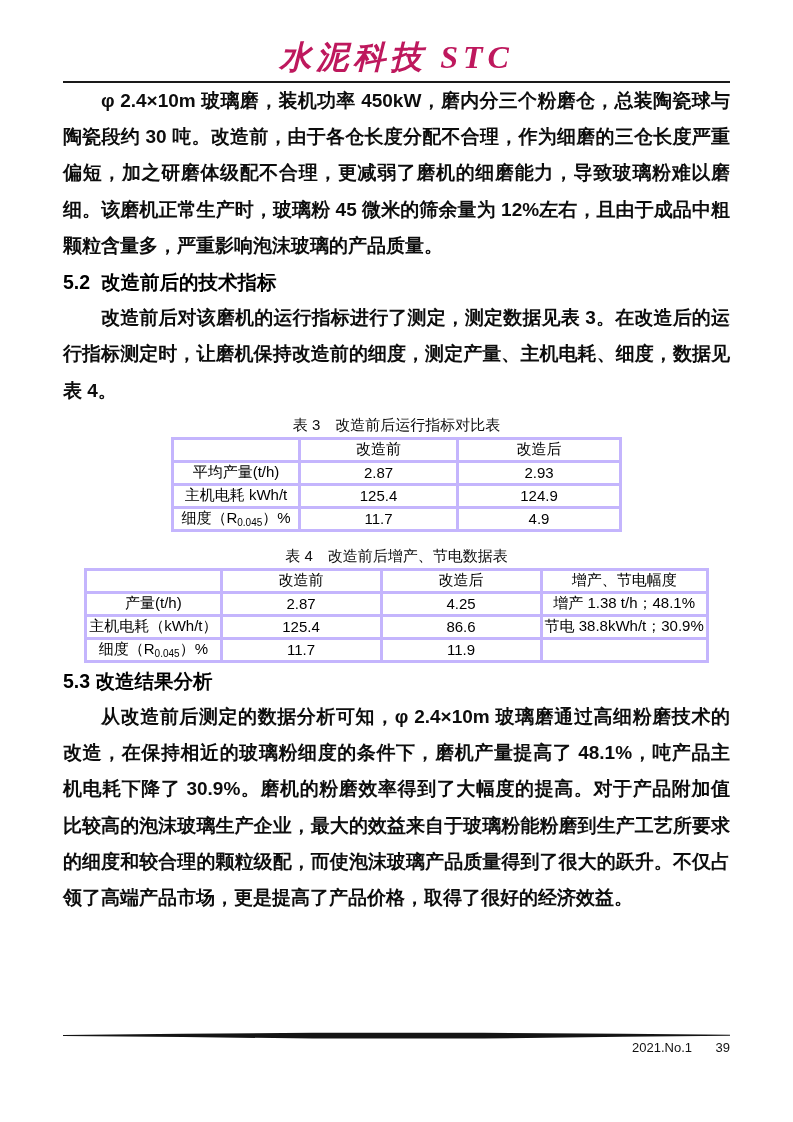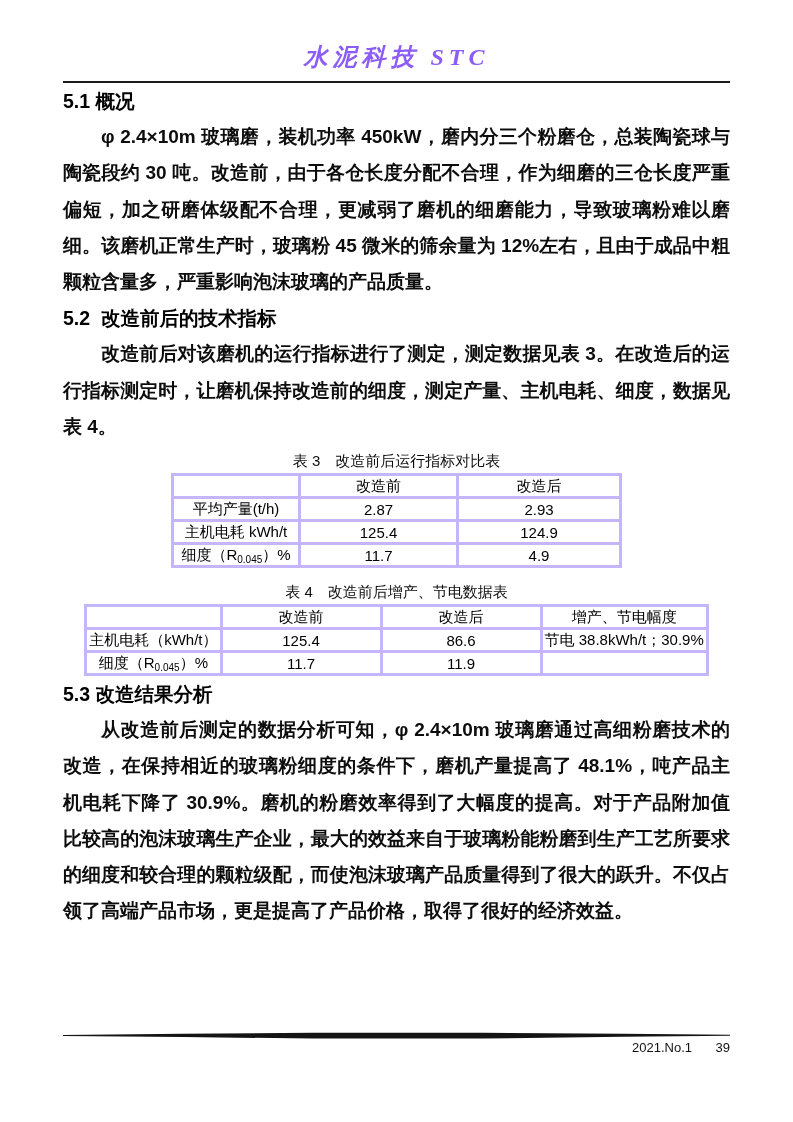--- a/index.html
+++ b/index.html
@@ -20,23 +20,23 @@
     width: 667px;
   }
   .doc-title {
     margin-top: 42px;
     height: 30px;
     line-height: 30px;
     text-align: center;
     font-family: "Liberation Serif", serif;
     font-style: italic;
     font-weight: bold;
-    font-size: 24px;
+    font-size: 32px;
     letter-spacing: 5px;
-    color: #8b5cf6;
+    color: #be185d;
   }
   .header-rule {
     margin-top: 9px;
     border-bottom: 2px solid #1a1a1a;
   }
   .body-text {
     font-size: 19px;
     line-height: 36.2px;
     text-align: justify;
     color: #0d0d0d;
@@ -112,21 +112,20 @@
 </head>
 <body>
 
 <div class="page">
   <div class="content">
 
     <div class="doc-title">水泥科技 STC</div>
     <div class="header-rule"></div>
 
 
-    <div class="sec-heading">5.1 概况</div>
     <p class="body-text indent">φ 2.4×10m 玻璃磨，装机功率 450kW，磨内分三个粉磨仓，总装陶瓷球与陶瓷段约 30 吨。改造前，由于各仓长度分配不合理，作为细磨的三仓长度严重偏短，加之研磨体级配不合理，更减弱了磨机的细磨能力，导致玻璃粉难以磨细。该磨机正常生产时，玻璃粉 45 微米的筛余量为 12%左右，且由于成品中粗颗粒含量多，严重影响泡沫玻璃的产品质量。</p>
 
     <div class="sec-heading">5.2  改造前后的技术指标</div>
     <p class="body-text indent">改造前后对该磨机的运行指标进行了测定，测定数据见表 3。在改造后的运行指标测定时，让磨机保持改造前的细度，测定产量、主机电耗、细度，数据见表 4。</p>
 
     <div class="table-caption cap3">表 3　改造前后运行指标对比表</div>
     <table class="data-table">
       <tbody>
           <tr>
         <td class="t3-c1"></td>
@@ -154,20 +153,26 @@
     <div class="table-caption cap4">表 4　改造前后增产、节电数据表</div>
     <table class="data-table">
       <tbody>
           <tr>
         <td class="t4-c1"></td>
         <td class="t4-c2">改造前</td>
         <td class="t4-c3">改造后</td>
         <td class="t4-c4">增产、节电幅度</td>
       </tr>
       <tr>
+        <td>产量(t/h)</td>
+        <td>2.87</td>
+        <td>4.25</td>
+        <td>增产 1.38 t/h；48.1%</td>
+      </tr>
+      <tr>
         <td>主机电耗（kWh/t）</td>
         <td>125.4</td>
         <td>86.6</td>
         <td>节电 38.8kWh/t；30.9%</td>
       </tr>
       <tr>
         <td><span>细度（R</span><sub class="fineness">0.045</sub><span>）%</span></td>
         <td>11.7</td>
         <td>11.9</td>
         <td></td>

